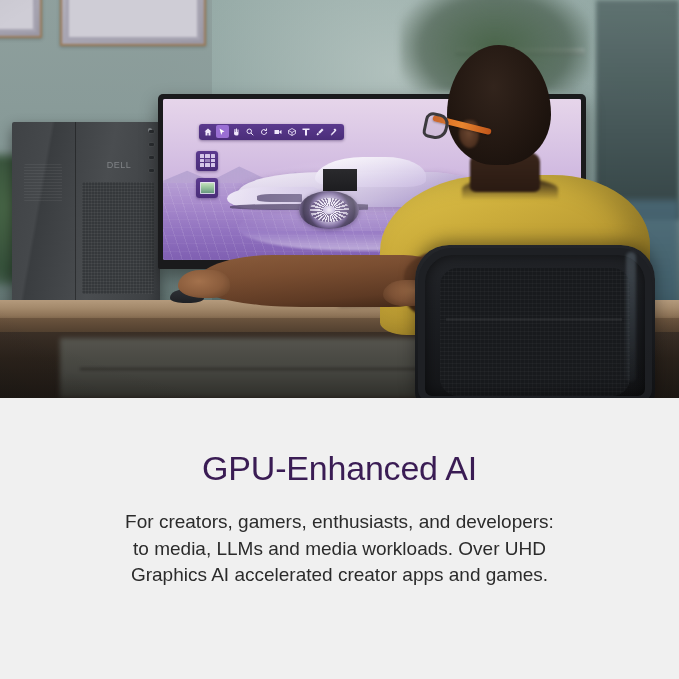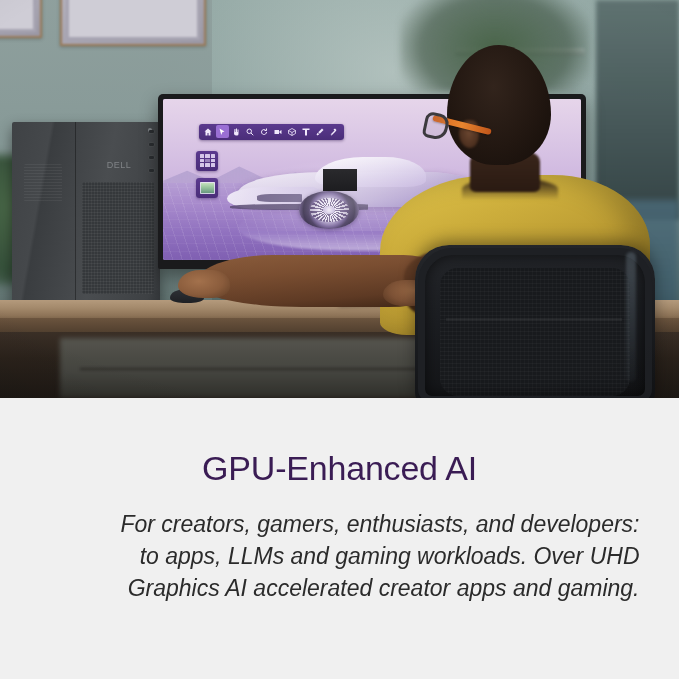--- a/index.html
+++ b/index.html
@@ -492,25 +492,24 @@
     font-weight: 300;
     letter-spacing: -0.2px;
     line-height: 1.1;
     text-align: center;
   }
   .caption-body {
     margin-top: 22px;
     width: 600px;
     color: #2b2b2b;
     font-family: "Liberation Sans", sans-serif;
-    font-size: 23px;
+    font-size: 19px;
     font-weight: 300;
     line-height: 1.38;
-    text-align: right;
-    font-style: italic;
+    text-align: center;
   }
   .caption-body span { display: block; }
 </style>
 </head>
 <body>
 
 <div id="root">
 
   <div class="photo">
 
@@ -680,18 +679,18 @@
     <div class="chair-frame"></div>
     <div class="chair-highlight"></div>
 
     <div class="photo-vignette"></div>
   </div>
 
   <div class="caption">
     <div class="caption-title">GPU-Enhanced AI</div>
     <div class="caption-body">
       <span>For creators, gamers, enthusiasts, and developers:</span>
-      <span>to apps, LLMs and gaming workloads. Over UHD</span>
-      <span>Graphics AI accelerated creator apps and gaming.</span>
+      <span>to media, LLMs and media workloads. Over UHD</span>
+      <span>Graphics AI accelerated creator apps and games.</span>
     </div>
   </div>
 
 </div>
 
 </body></html>

